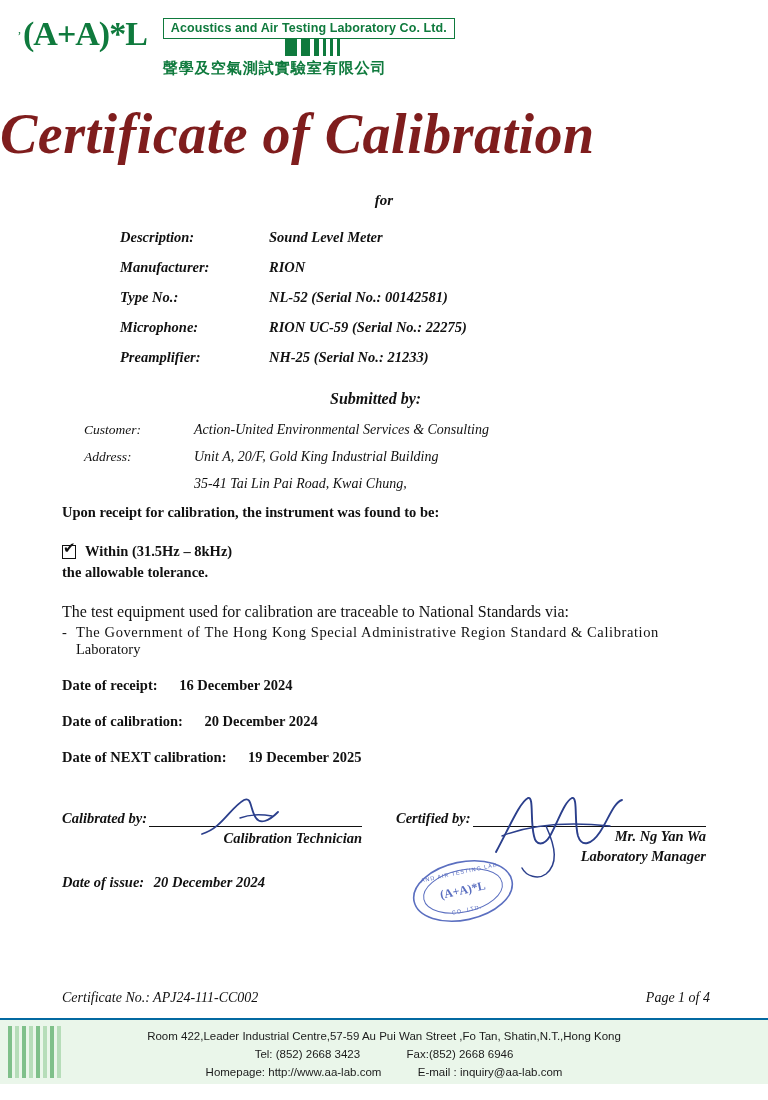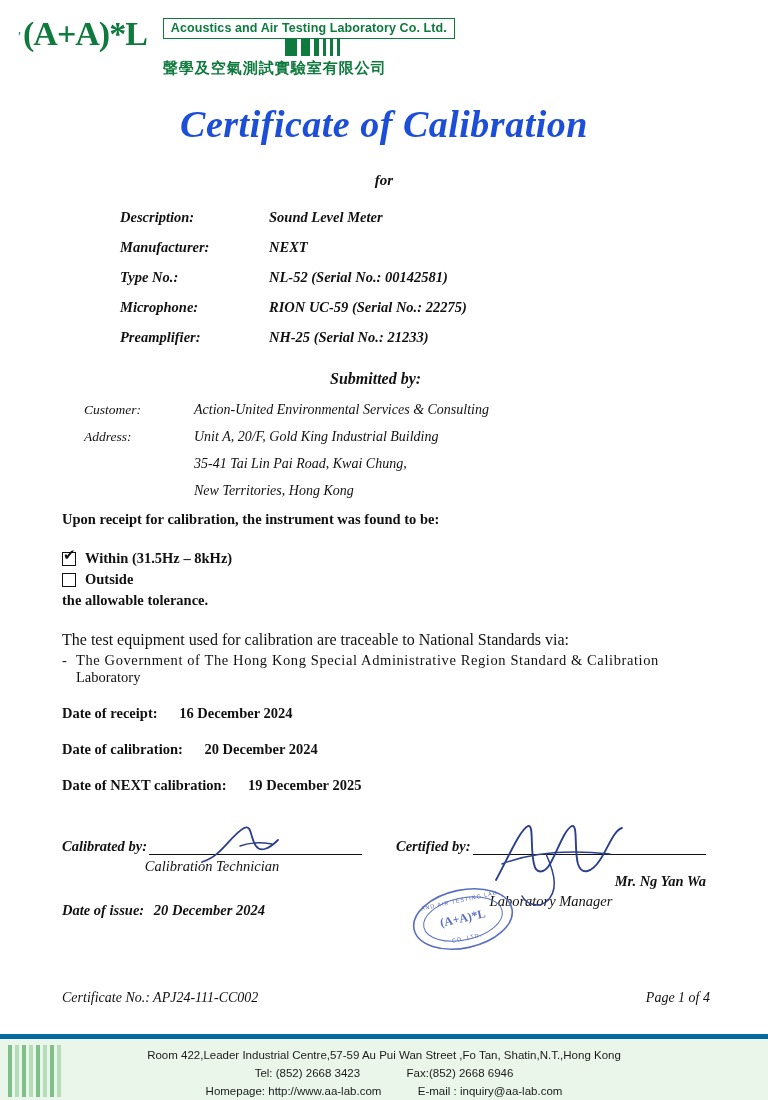--- a/index.html
+++ b/index.html
@@ -77,28 +77,27 @@
     background: #0f7a3d;
     height: 17px;
   }
   .bars .w12 { width: 12px; }
   .bars .w9  { width: 9px; }
   .bars .w5  { width: 5px; }
   .bars .w3  { width: 3px; }
 
   
   .title {
-    text-align: center;
     font-family: "Liberation Serif", serif;
     font-style: italic;
     font-weight: bold;
-    font-size: 38px;
+    font-size: 56px;
     letter-spacing: 0.5px;
     margin-top: 26px;
-    color: #1d4ed8;
+    color: #7f1d1d;
   }
   .for-line {
     text-align: center;
     font-style: italic;
     font-weight: bold;
     font-size: 15px;
     margin-top: 26px;
   }
 
   
@@ -223,32 +222,32 @@
     font-size: 14.5px;
     text-align: center;
   }
   .sign-rule {
     flex: 1;
     border-bottom: 1.3px solid #111;
     height: 14px;
     margin-left: 2px;
   }
   .sign-role {
-    text-align: center;
-    font-style: italic;
-    font-weight: normal;
+    text-align: right;
+    font-style: italic;
+    font-weight: bold;
     font-size: 14.5px;
     margin-top: 3px;
   }
   .sign-name {
     text-align: right;
     font-style: italic;
     font-weight: bold;
     font-size: 14.5px;
-    margin-top: 18px;
+    margin-top: 1px;
   }
   .issue-line {
     position: absolute;
     left: 62px;
     top: 64px;
     font-style: italic;
     font-weight: bold;
     font-size: 14.5px;
   }
 
@@ -263,24 +262,24 @@
     top: 990px;
     display: flex;
     justify-content: space-between;
     font-style: italic;
     font-size: 14px;
   }
 
   
   .footer {
     position: absolute;
-    left: 0; right: 0; bottom: 0;
+    left: 0; right: 0; bottom: 16px;
     height: 66px;
     background: #eaf6ea;
-    border-top: 5px solid #0369a1;
+    border-top: 2px solid #0369a1;
   }
   .footer-stripes {
     position: absolute;
     left: 8px; top: 6px;
     display: flex;
     gap: 3px;
   }
   .footer-stripes span {
     display: block;
     width: 4px;
@@ -326,21 +325,21 @@
 <div class="title">Certificate of Calibration</div>
 <div class="for-line">for</div>
 
 <div class="inst-block">
   <div class="inst-row">
     <div class="inst-label">Description:</div>
     <div class="inst-value">Sound Level Meter</div>
   </div>
   <div class="inst-row">
     <div class="inst-label">Manufacturer:</div>
-    <div class="inst-value">NEXT</div>
+    <div class="inst-value">RION</div>
   </div>
   <div class="inst-row">
     <div class="inst-label">Type No.:</div>
     <div class="inst-value">NL-52 (Serial No.: 00142581)</div>
   </div>
   <div class="inst-row">
     <div class="inst-label">Microphone:</div>
     <div class="inst-value">RION UC-59 (Serial No.: 22275)</div>
   </div>
   <div class="inst-row">
@@ -353,34 +352,29 @@
 <div class="cust-block">
   <div class="cust-row">
     <div class="cust-label">Customer:</div>
     <div class="cust-value">Action-United Environmental Services &amp; Consulting</div>
   </div>
   <div class="cust-row">
     <div class="cust-label">Address:</div>
     <div class="cust-value">Unit A, 20/F, Gold King Industrial Building</div>
   </div>
   <div class="cust-cont">35-41 Tai Lin Pai Road, Kwai Chung,</div>
-  <div class="cust-cont">New Territories, Hong Kong</div>
 </div>
 
 <div class="body-pad">
   <div class="upon-line">Upon receipt for calibration, the instrument was found to be:</div>
 
   <div class="check-group">
     <div class="check-row">
       <span class="checkbox checked"></span>
       <span class="check-label">Within (31.5Hz – 8kHz)</span>
-    </div>
-    <div class="check-row">
-      <span class="checkbox"></span>
-      <span class="check-label">Outside</span>
     </div>
     <div class="tol-line">the allowable tolerance.</div>
   </div>
 
   <div class="trace-line">The test equipment used for calibration are traceable to National Standards via:</div>
   <div class="trace-item">
     <span class="trace-dash">-</span>
     <span class="trace-text">
       <span>The Government of The Hong Kong Special Administrative Region Standard &amp; Calibration</span>
       <span class="l2" style="display:block">Laboratory</span>

